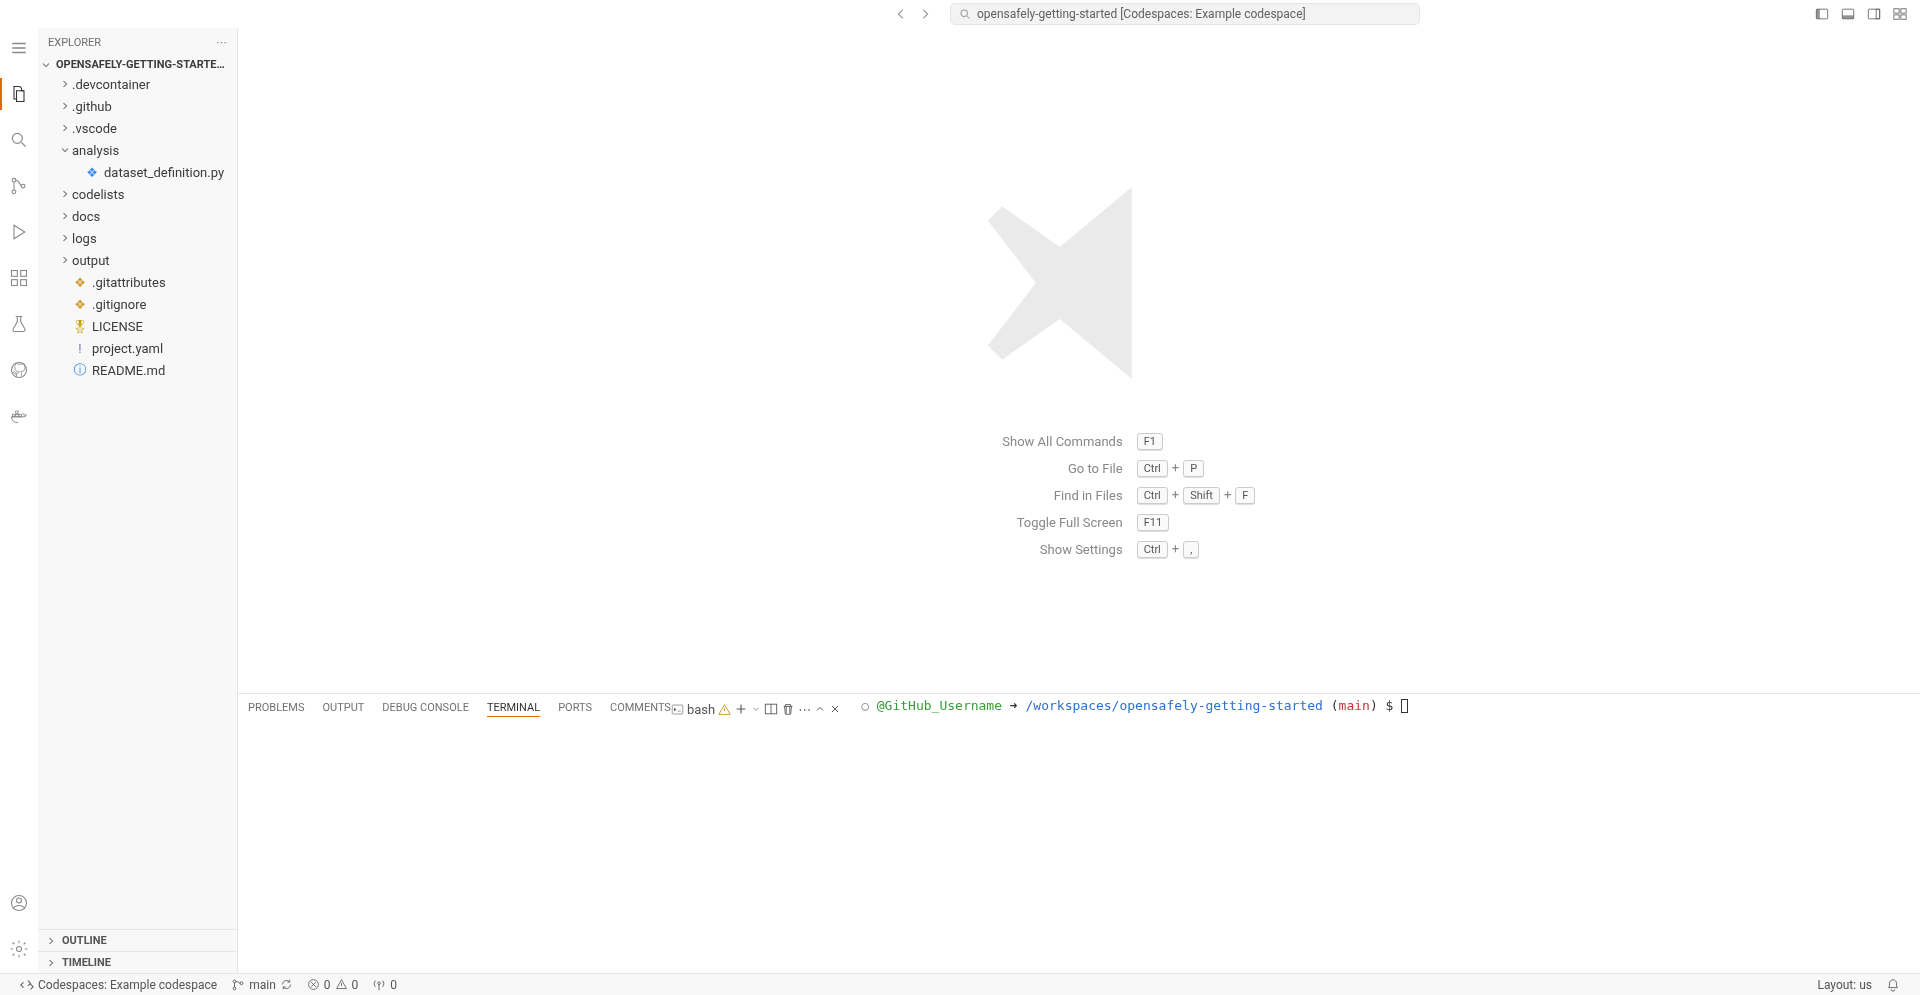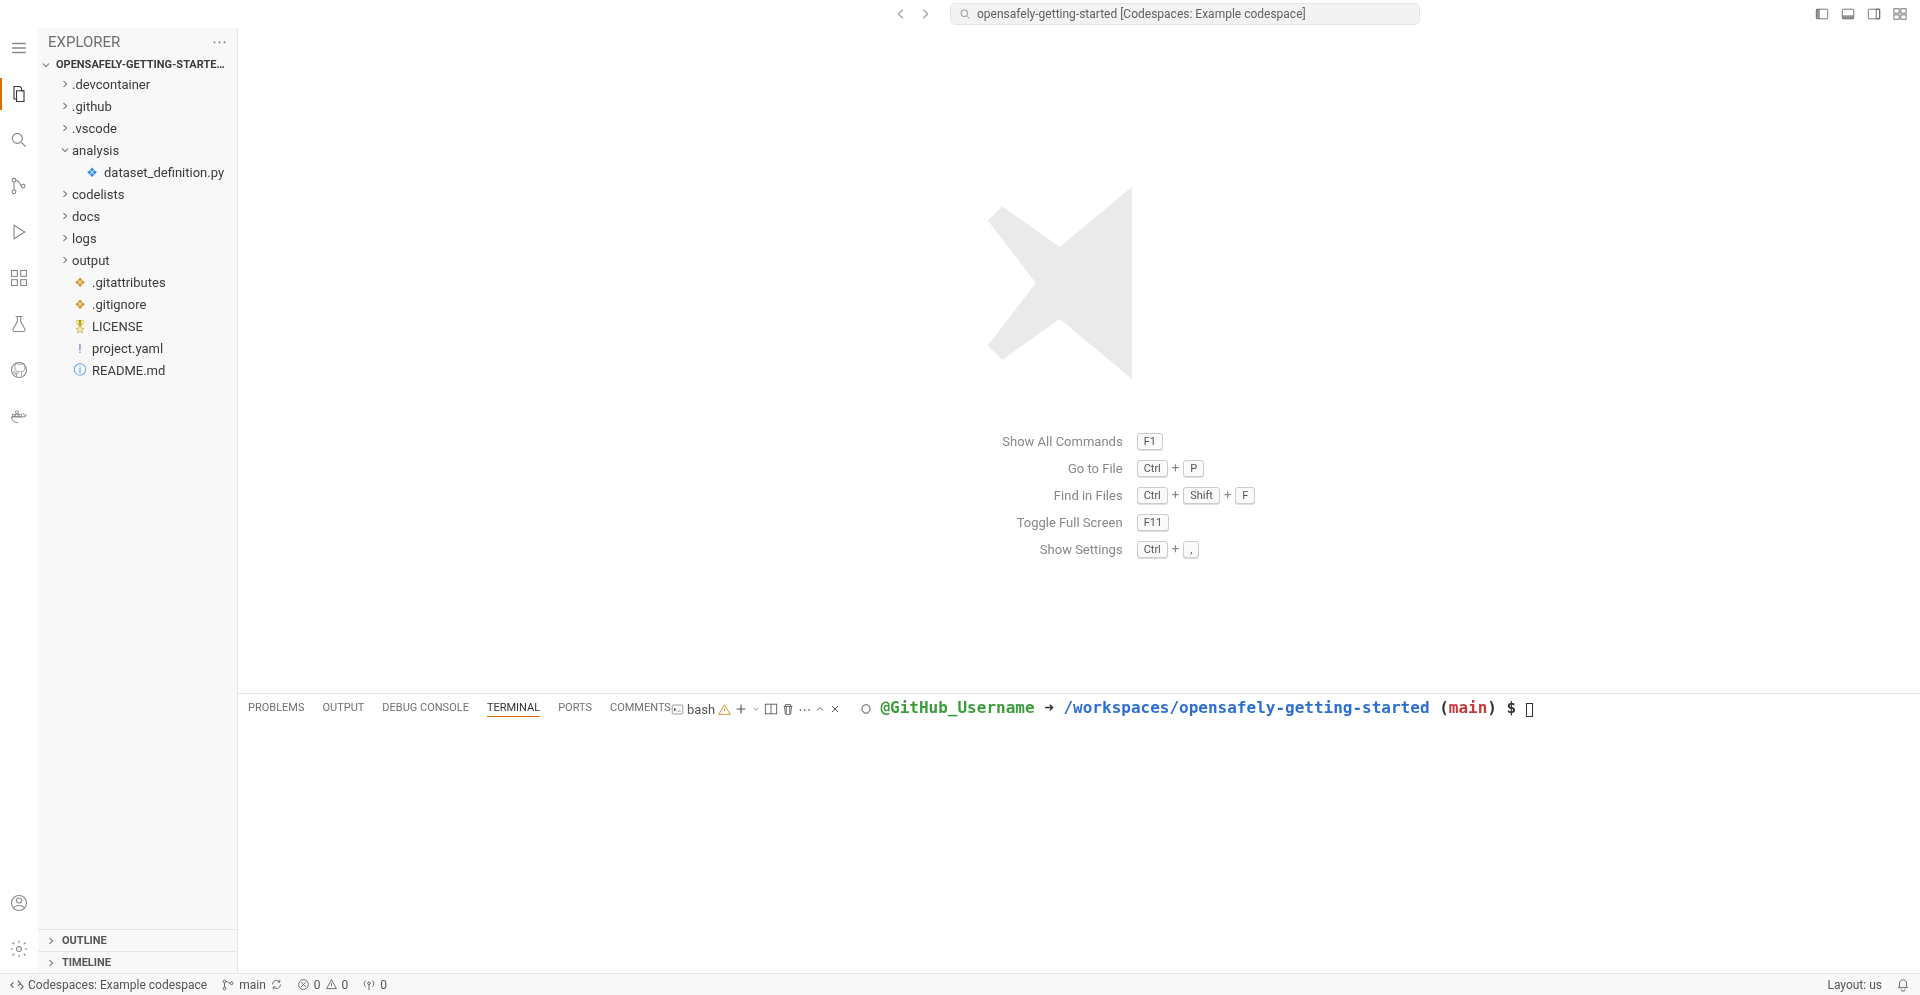--- a/index.html
+++ b/index.html
@@ -43,21 +43,21 @@
   display:flex;flex-direction:column;align-items:center;padding-top:6px;gap:18px;
 }
 .activitybar .ab-top{display:flex;flex-direction:column;align-items:center;gap:18px;flex:1;}
 .activitybar .ab-bottom{display:flex;flex-direction:column;align-items:center;gap:18px;padding-bottom:10px;}
 .ab-item{width:38px;height:28px;display:flex;align-items:center;justify-content:center;color:#888;cursor:pointer;position:relative;}
 .ab-item.active{color:#333;}
 .ab-item.active::before{content:"";position:absolute;left:0;top:-2px;bottom:-2px;width:2px;background:#e06c00;}
 .sidebar {
   width:200px;background:#f8f8f8;border-right:1px solid #e5e5e5;display:flex;flex-direction:column;
 }
-.sidebar-header{height:28px;display:flex;align-items:center;justify-content:space-between;padding:0 10px;font-size:15px;color:#6f6f6f;text-transform:uppercase;}
+.sidebar-header{height:28px;display:flex;align-items:center;justify-content:space-between;padding:0 10px;font-size:11px;color:#6f6f6f;text-transform:uppercase;}
 .sidebar-header .dots{cursor:pointer;color:#777;}
 .repo-title{display:flex;align-items:center;gap:4px;padding:2px 6px 2px 2px;font-weight:bold;font-size:11px;color:#3b3b3b;text-transform:uppercase;cursor:pointer;white-space:nowrap;overflow:hidden;text-overflow:ellipsis;}
 .tree{flex:1;overflow:auto;font-size:13px;color:#3b3b3b;}
 .tree-row{display:flex;align-items:center;height:22px;cursor:pointer;white-space:nowrap;}
 .tree-indent{display:inline-block;}
 .chev{width:14px;display:inline-flex;justify-content:center;color:#666;}
 .ficon{width:16px;display:inline-flex;justify-content:center;margin-right:4px;}
 .outline-bar,.timeline-bar{height:22px;border-top:1px solid #e5e5e5;display:flex;align-items:center;padding-left:6px;font-size:11px;font-weight:bold;color:#555;text-transform:uppercase;cursor:pointer;gap:4px;}
 .editor-area{flex:1;display:flex;flex-direction:column;background:#fff;}
 .welcome{flex:1;display:flex;flex-direction:column;align-items:center;justify-content:center;color:#a0a0a0;}
@@ -68,28 +68,28 @@
 .kbds{display:flex;gap:4px;}
 .kbd{display:inline-block;padding:1px 6px;border:1px solid #ccc;border-radius:3px;background:#fafafa;font-size:11px;color:#555;box-shadow:0 1px 0 #e0e0e0;}
 .kplus{color:#888;}
 .panel{height:280px;border-top:1px solid #e5e5e5;display:flex;flex-direction:row;}
 .panel-tabs{height:30px;display:flex;align-items:center;justify-content:space-between;padding:0 10px;}
 .ptabs{display:flex;gap:18px;}
 .ptab{font-size:11px;color:#717171;text-transform:uppercase;cursor:pointer;padding-bottom:2px;}
 .ptab.active{color:#333;border-bottom:1px solid #e06c00;}
 .pactions{display:flex;align-items:center;gap:3px;color:#555;}
 .pact{cursor:pointer;display:flex;align-items:center;gap:3px;}
-.terminal{flex:1;padding:4px 10px;font-family:Menlo,Consolas,monospace;font-size:16px;color:#333;overflow:auto;font-weight:bold;}
+.terminal{flex:1;padding:4px 10px;font-family:Menlo,Consolas,monospace;font-size:13px;color:#333;overflow:auto;}
 .term-user{color:#3a9c3a;}
 .term-path{color:#2d6fd1;}
 .term-branch{color:#c23a3a;}
 .term-prompt{color:#333;}
 .term-circle{color:#888;}
 .cursor-block{display:inline-block;width:7px;height:14px;border:1px solid #333;vertical-align:text-bottom;}
-.statusbar{height:22px;background:#f8f8f8;border-top:1px solid #e5e5e5;display:flex;align-items:center;justify-content:space-between;font-size:12px;color:#555;padding:0 10px;}
+.statusbar{height:22px;background:#f8f8f8;border-top:1px solid #e5e5e5;display:flex;align-items:center;justify-content:space-between;font-size:12px;color:#555;padding:0 20px;}
 .sb-left,.sb-right{display:flex;align-items:center;gap:14px;}
 .sb-item{display:flex;align-items:center;gap:4px;cursor:pointer;}
 svg{display:block;}
 .icon-blue{color:#3a8ee6;}
 .icon-orange{color:#d19a33;}
 .icon-yellow{color:#c2a400;}
 .icon-purple{color:#8e6fc1;}
 .warn{color:#d19a33;}
 </style>
 </head>

